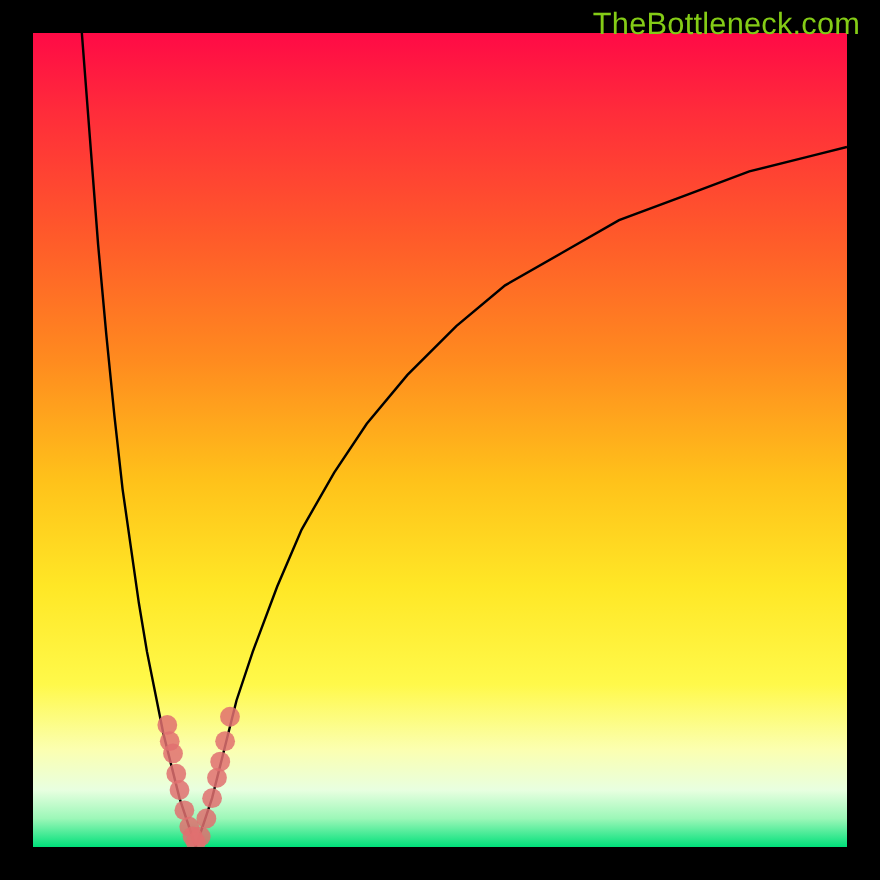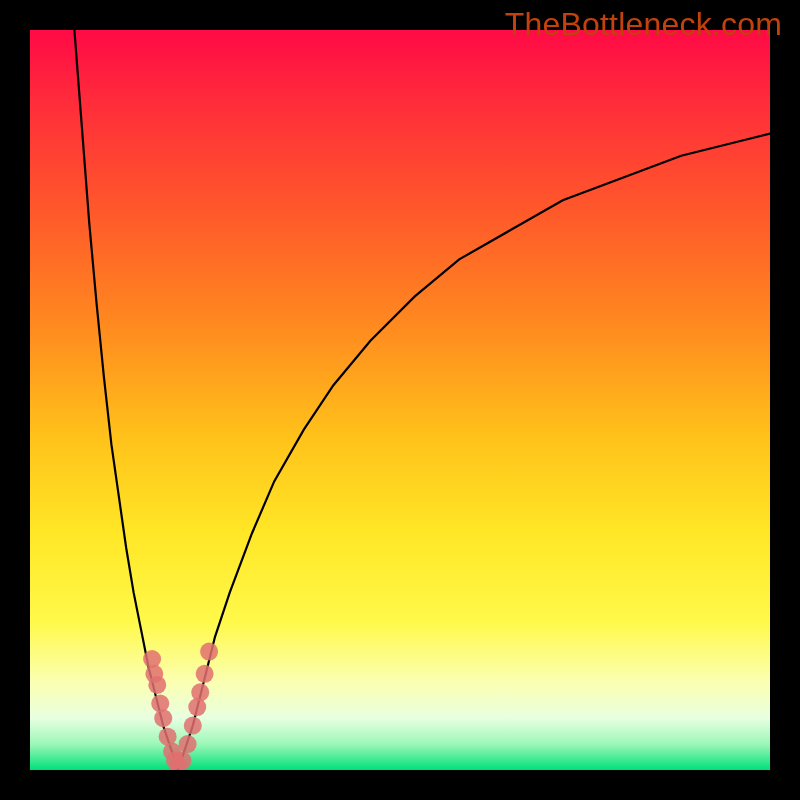--- a/index.html
+++ b/index.html
@@ -23,22 +23,22 @@
     top: 30px;
     width: 740px;
     height: 740px;
     overflow: hidden;
   }
   .plot svg { display: block; }
   .watermark {
     position: absolute;
     top: 6px;
     right: 18px;
-    color: #c2410c;
-    font-size: 32px;
+    color: #84cc16;
+    font-size: 28px;
     font-weight: 400;
     letter-spacing: 0.2px;
     user-select: none;
   }
 </style>
 </head>
 <body>
 
 <div class="frame">
   <div class="plot">

